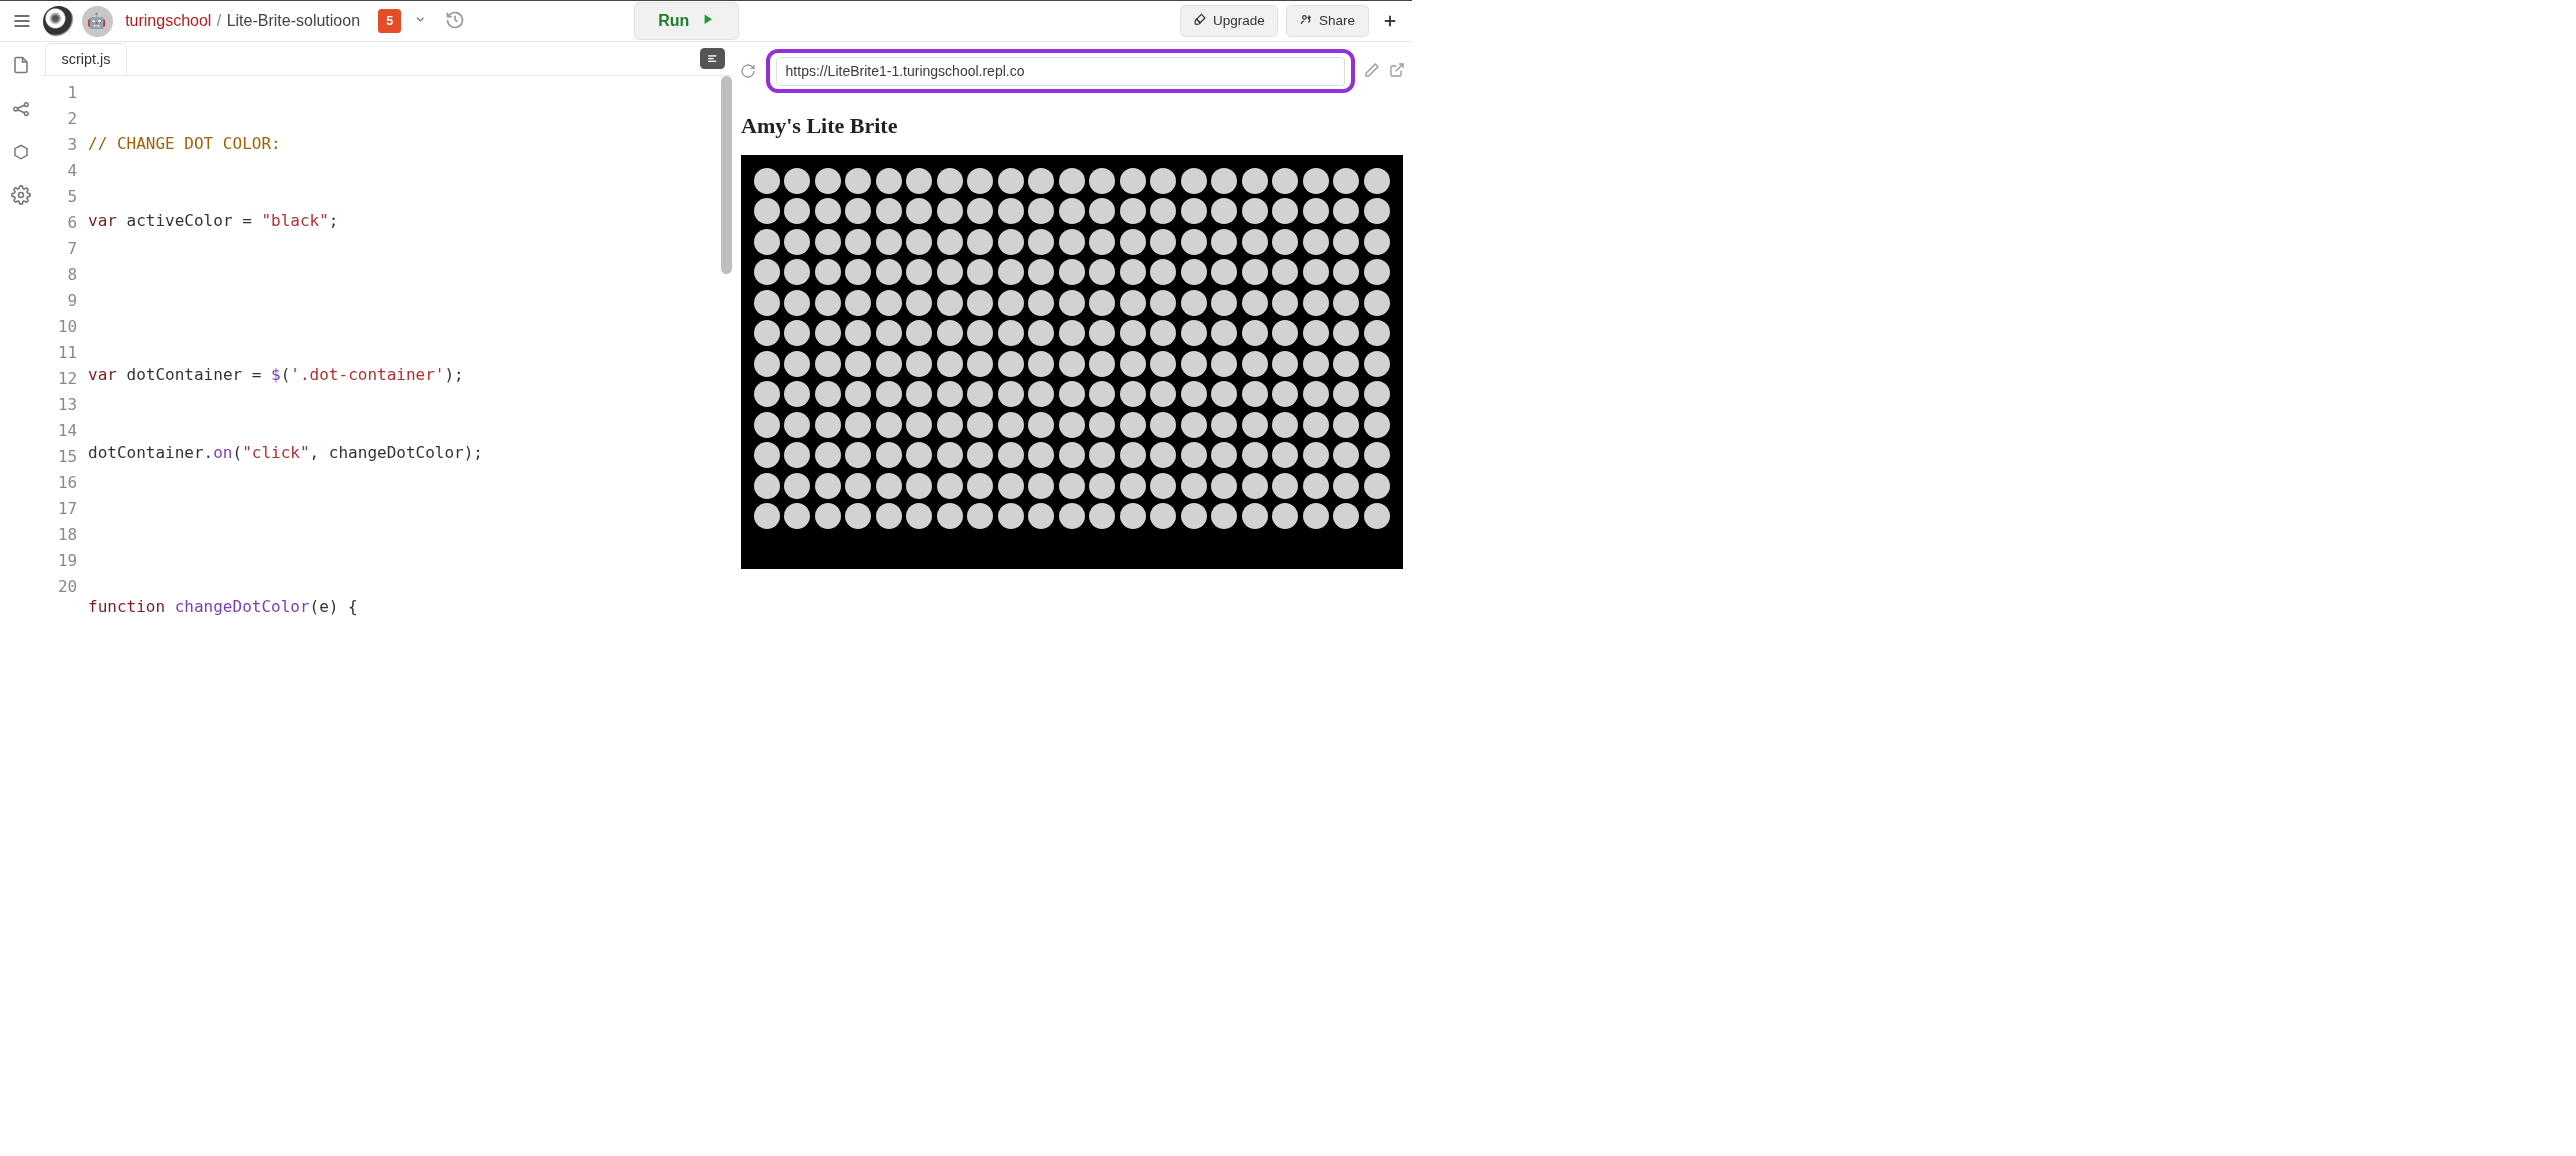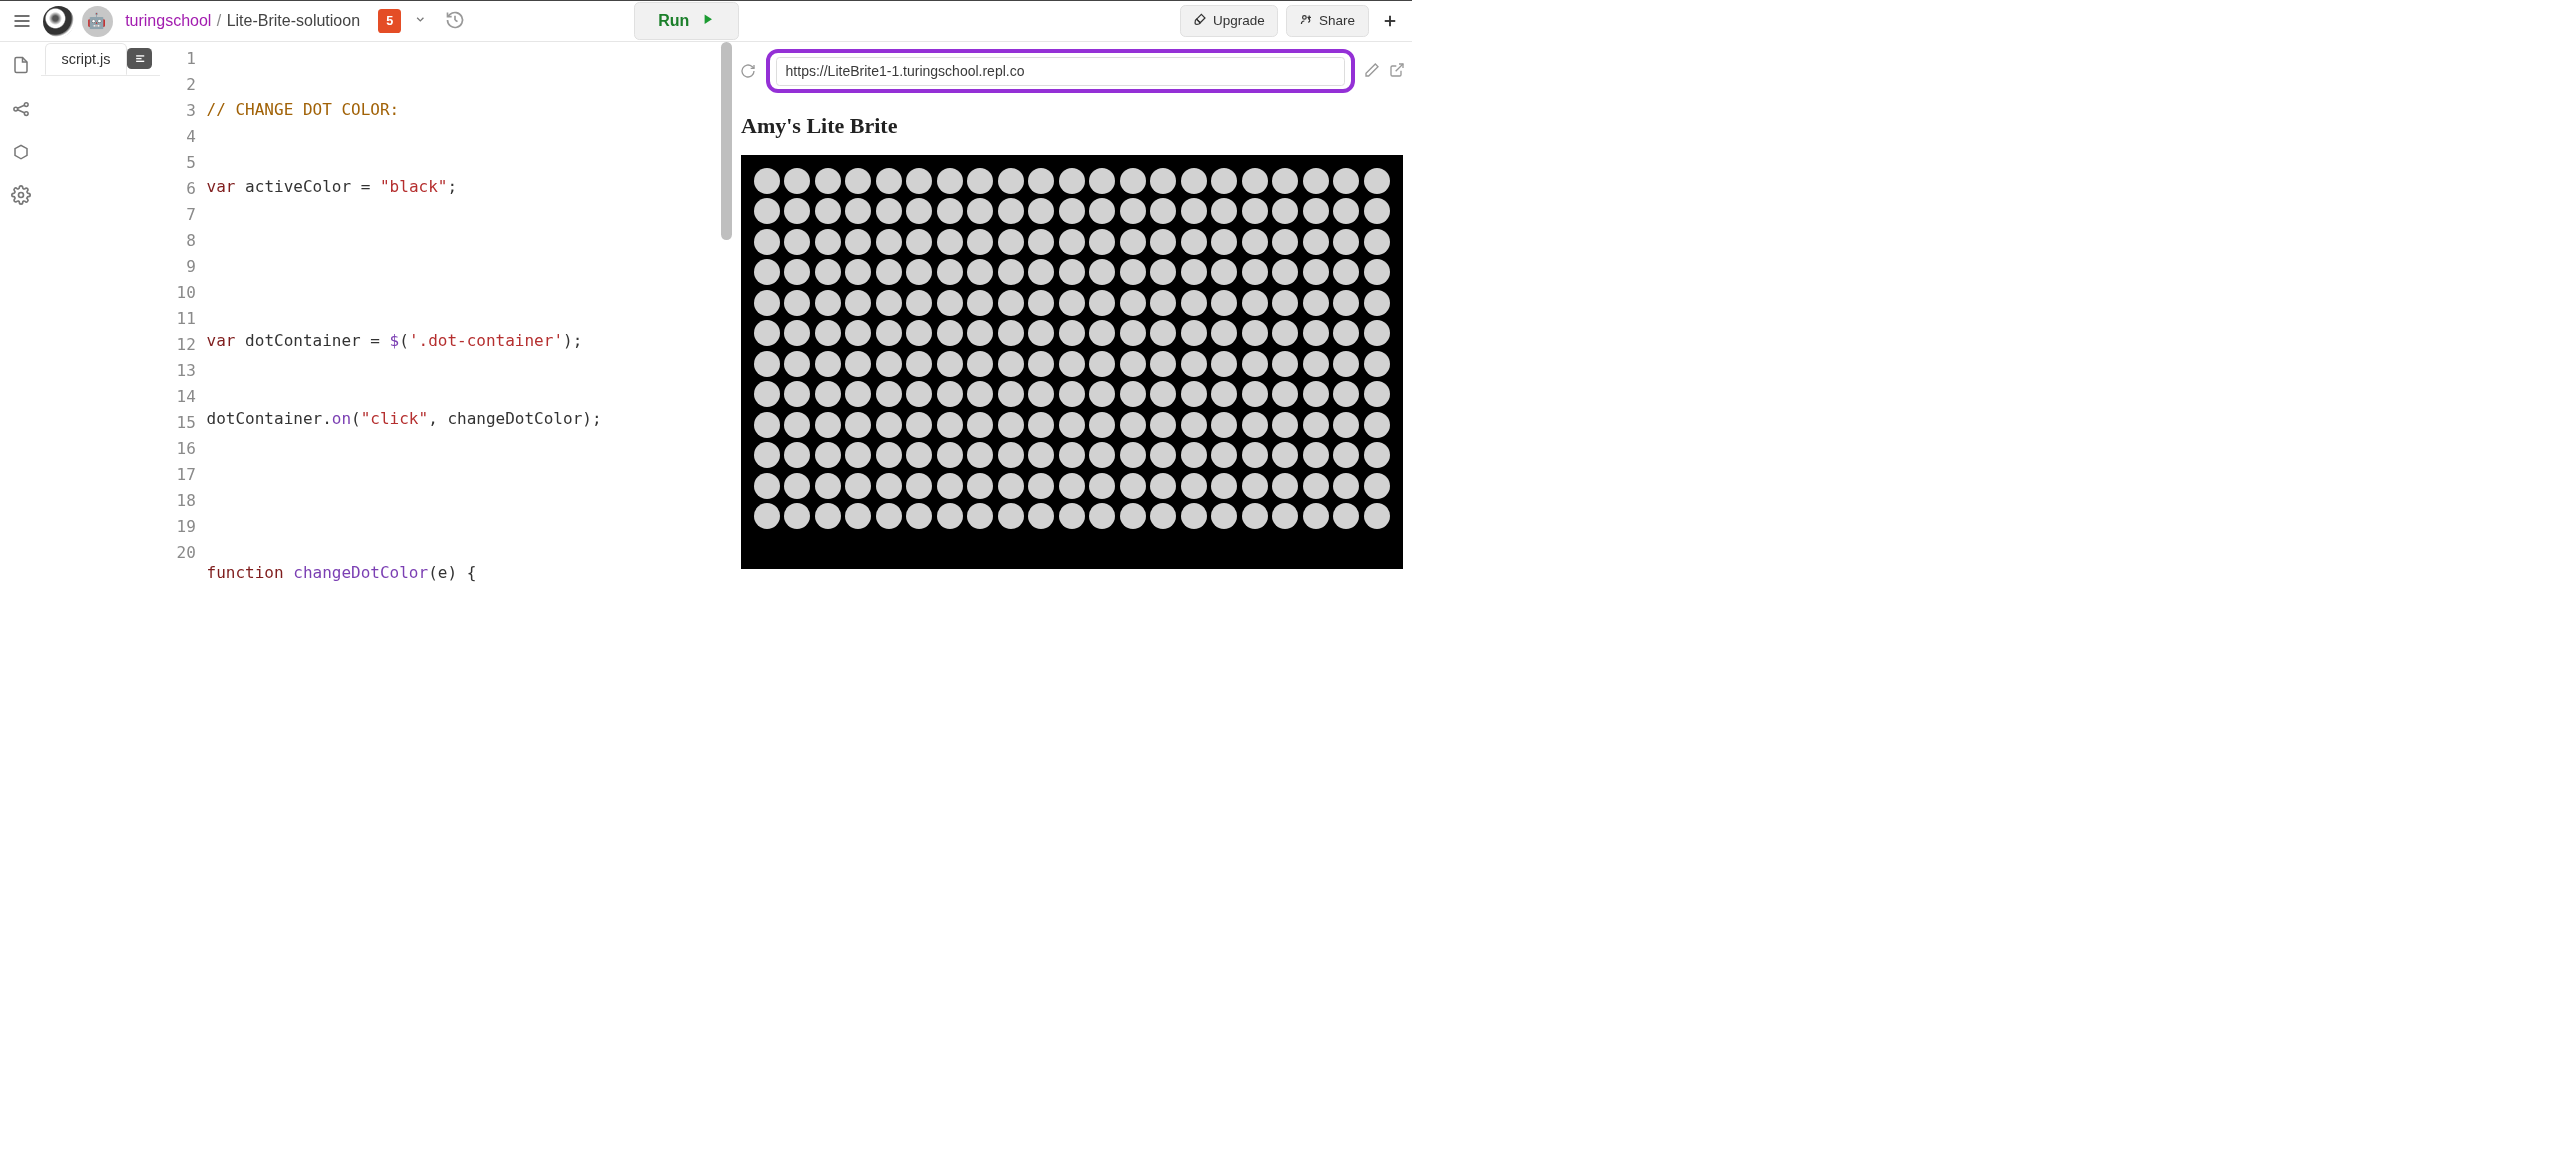--- a/index.html
+++ b/index.html
@@ -41,21 +41,21 @@
     background: #c7c7c7;
     display: flex; align-items: center; justify-content: center;
     font-size: 15.3px;
     cursor: pointer;
   }
   .breadcrumb {
     display: flex; align-items: center; gap: 5.4px;
     font-size: 16px;
     margin-left: 5.4px;
   }
-  .breadcrumb .owner { color: #a21caf; font-weight: 500; cursor: pointer; }
+  .breadcrumb .owner { color: #b91c1c; font-weight: 500; cursor: pointer; }
   .breadcrumb .sep { color: #888; }
   .breadcrumb .repo { color: #444; cursor: pointer; }
   .lang-badge {
     width: 23.4px; height: 23.4px;
     background: #e44d26;
     color: #fff;
     display: flex; align-items: center; justify-content: center;
     font-size: 12.6px; font-weight: 700;
     border-radius: 3.6px;
     margin-left: 10.8px;
@@ -103,21 +103,21 @@
   }
   .left-rail .rail-icon {
     width: 21.6px; height: 21.6px;
     color: #777;
     cursor: pointer;
     display: flex; align-items: center; justify-content: center;
   }
   .editor-pane {
     flex: 1;
     display: flex;
-    flex-direction: row;
+    flex-direction: column;
     min-width: 0;
     position: relative;
     justify-content: flex-end;
   }
   .tabbar {
     display: flex; align-items: center;
     height: 34px;
     background: #fff;
     border-bottom: 0.9px solid #e8e8e8;
   }

